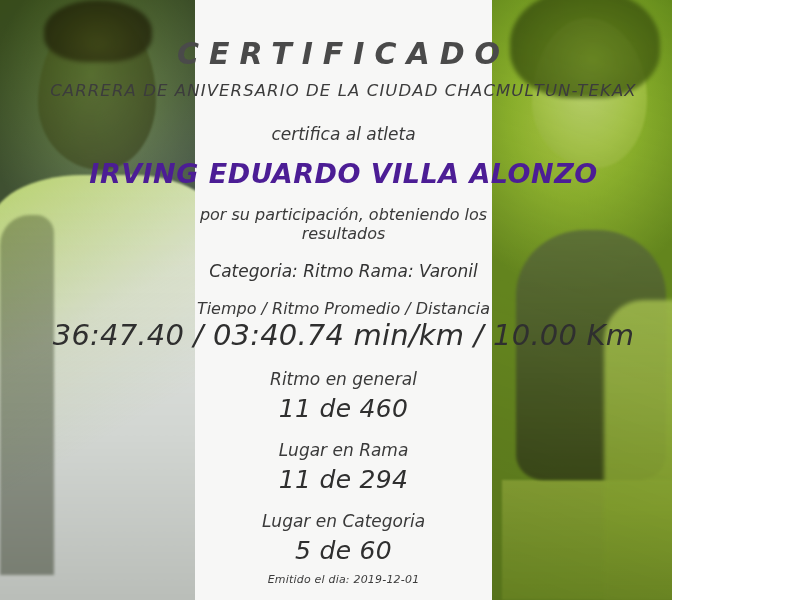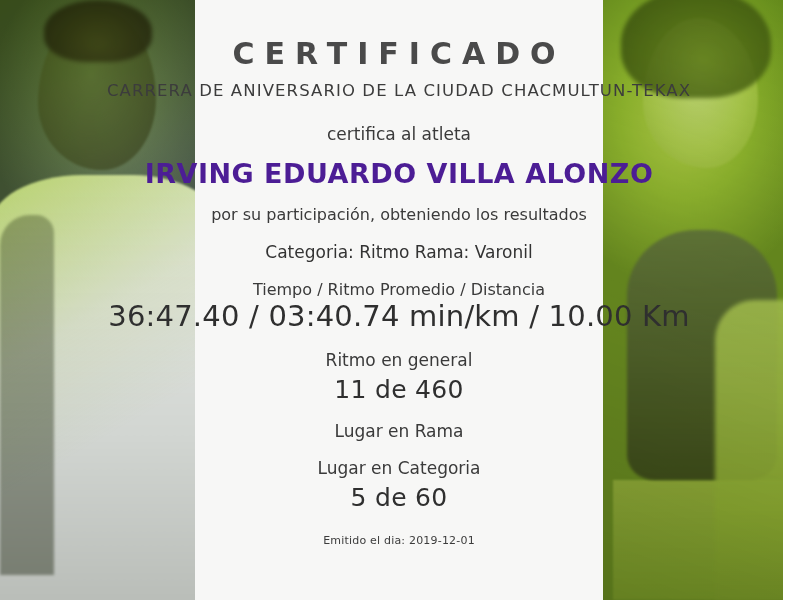--- a/index.html
+++ b/index.html
@@ -5,24 +5,25 @@
   * { box-sizing: border-box; margin: 0; padding: 0; }
   html, body {
     width: 800px; height: 600px;
     font-family: "DejaVu Sans", sans-serif;
     overflow: hidden;
     background: #ffffff;
   }
 
   .certificate {
     position: relative;
-    width: 783px;
+    width: 672px;
     height: 600px;
     background: #f2f2f0;
     overflow: hidden;
+    font-style: italic;
   }
 
   
   .photo {
     position: absolute;
     top: 0;
     height: 600px;
     overflow: hidden;
   }
   .photo-left  { left: 0;  width: 195px; }
@@ -213,21 +214,21 @@
 
   .place-value {
     margin-top: 5px;
     font-size: 25px;
     color: #2f2f2f;
     text-align: center;
     letter-spacing: .3px;
   }
 
   .issued {
-    margin-top: 22px;
+    margin-top: 8px;
     font-size: 11px;
     color: #3c3c3c;
     text-align: center;
     letter-spacing: .2px;
   }
 </style>
 </head>
 <body>
 
 <div class="certificate">
@@ -266,20 +267,21 @@
     <div class="category-line">Categoria: Ritmo Rama: Varonil</div>
 
     <div class="metric-label">Tiempo / Ritmo Promedio / Distancia</div>
 
     <div class="result-main">36:47.40 / 03:40.74 min/km / 10.00 Km</div>
 
     <div class="place-label">Ritmo en general</div>
     <div class="place-value">11 de 460</div>
 
     <div class="place-label">Lugar en Rama</div>
+    <div class="place-value">11 de 294</div>
 
     <div class="place-label">Lugar en Categoria</div>
     <div class="place-value">5 de 60</div>
 
     <div class="issued">Emitido el dia: 2019-12-01</div>
 
   </div>
 </div>
 
 </body></html>

